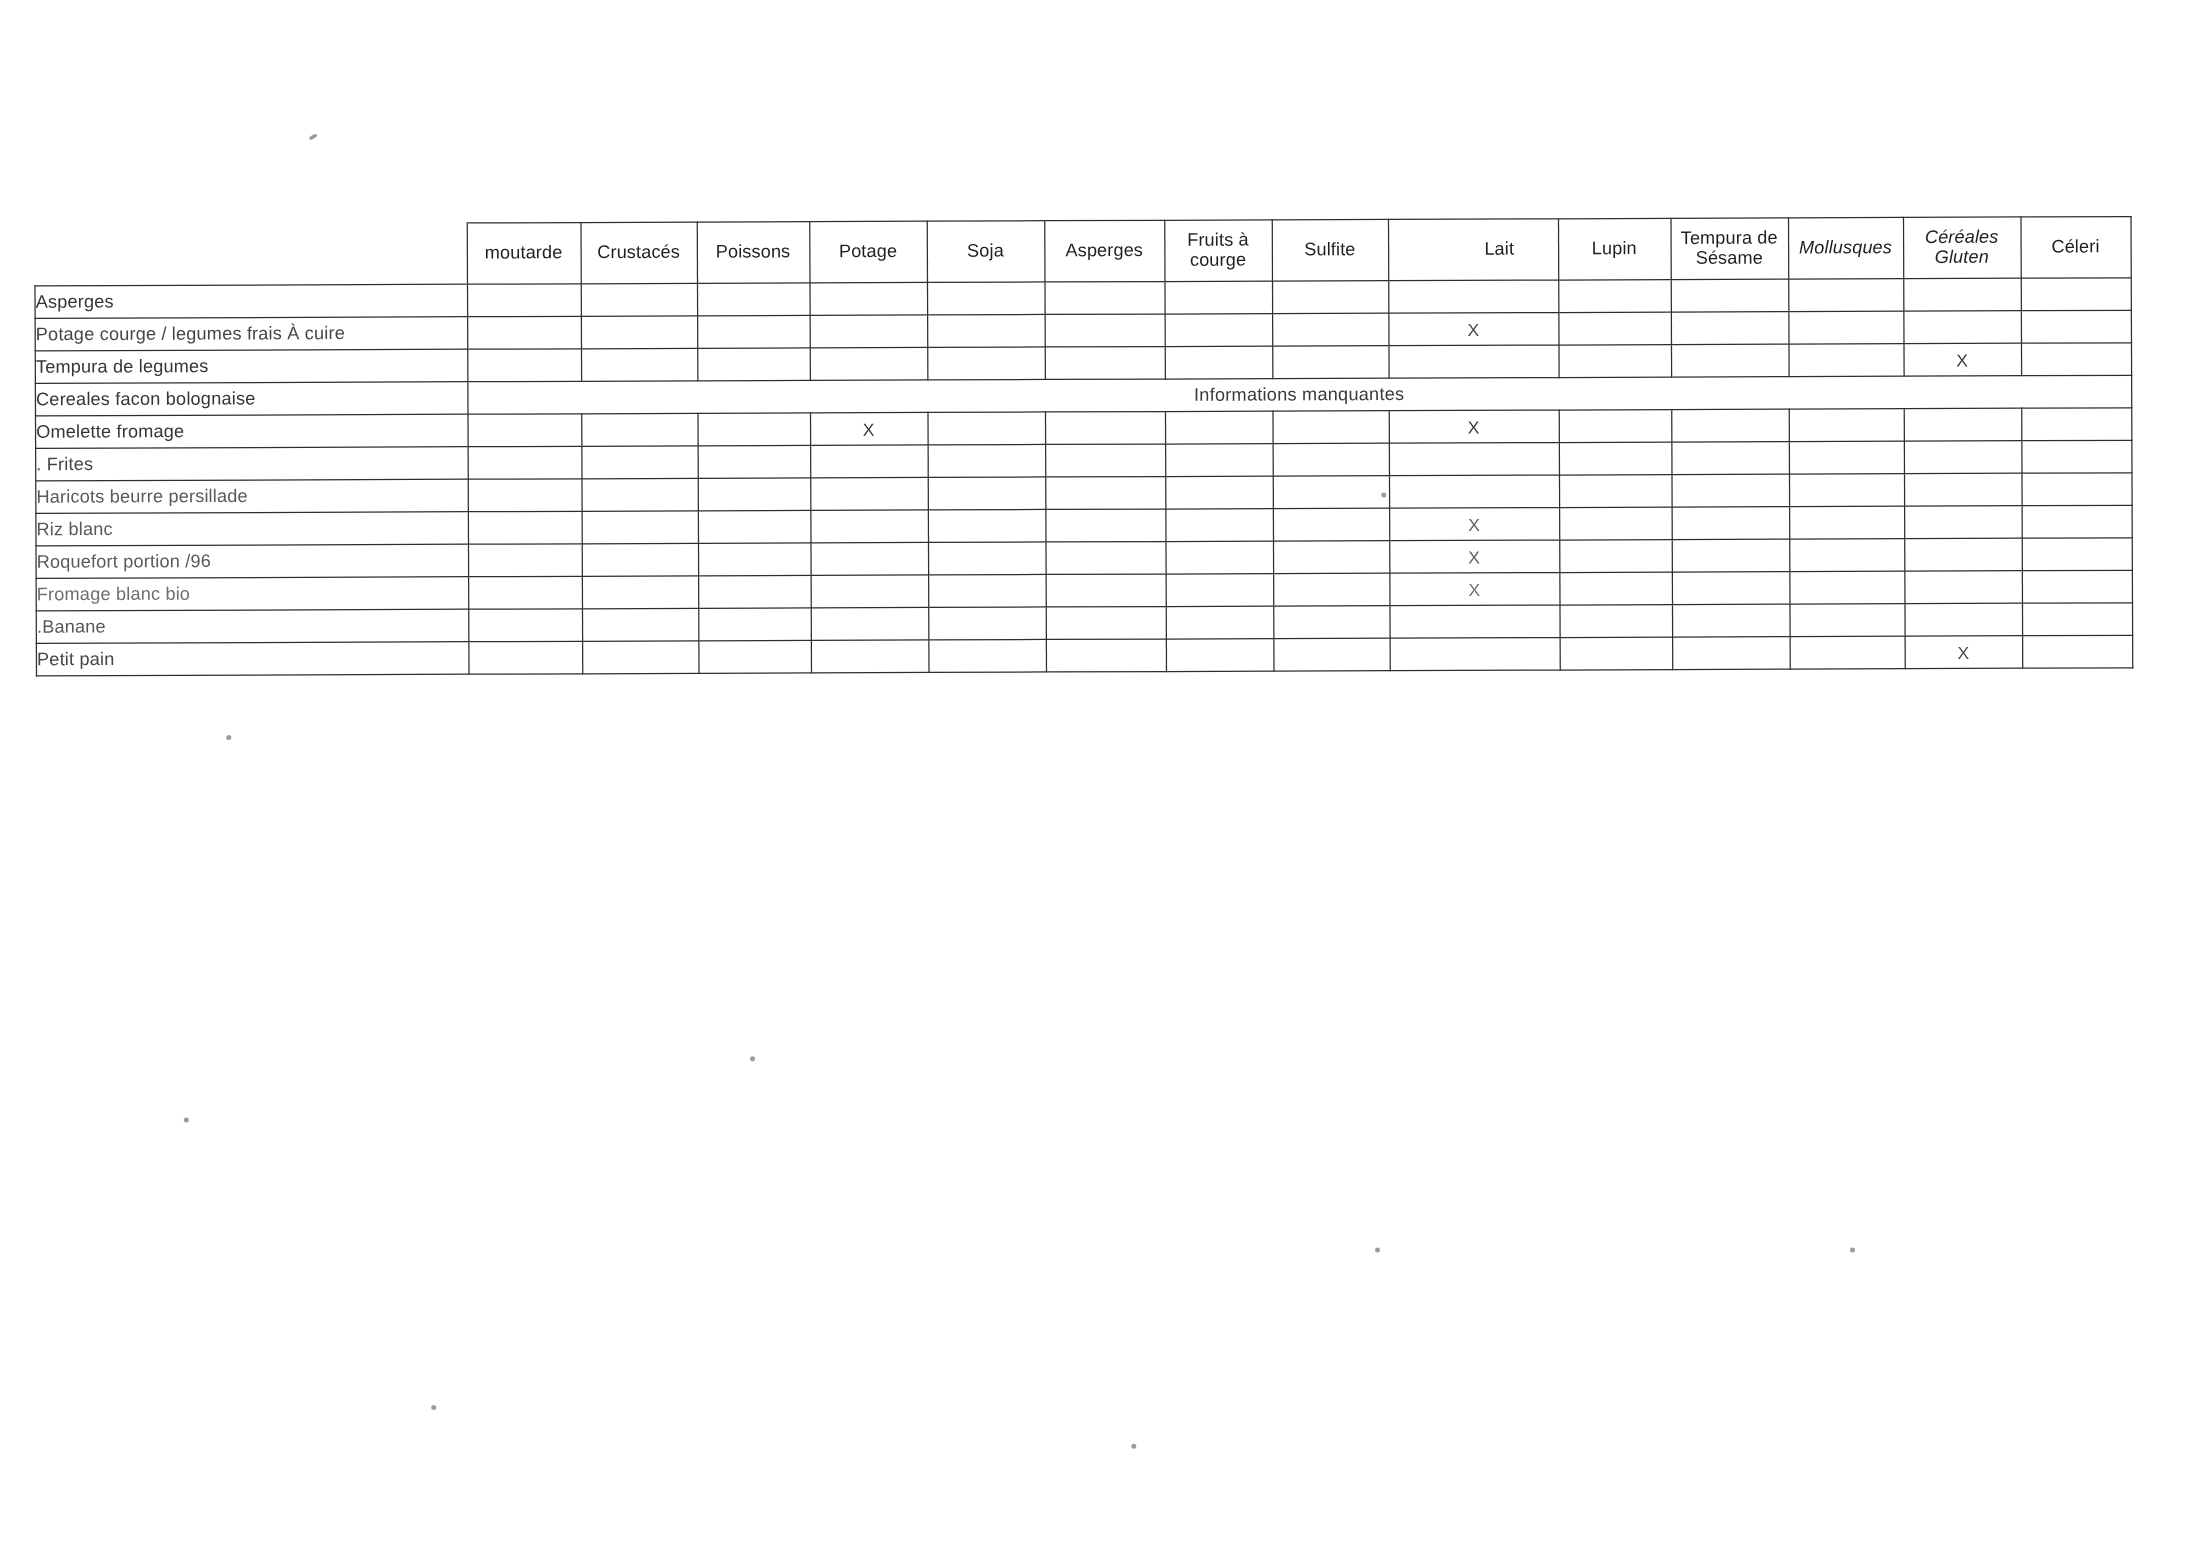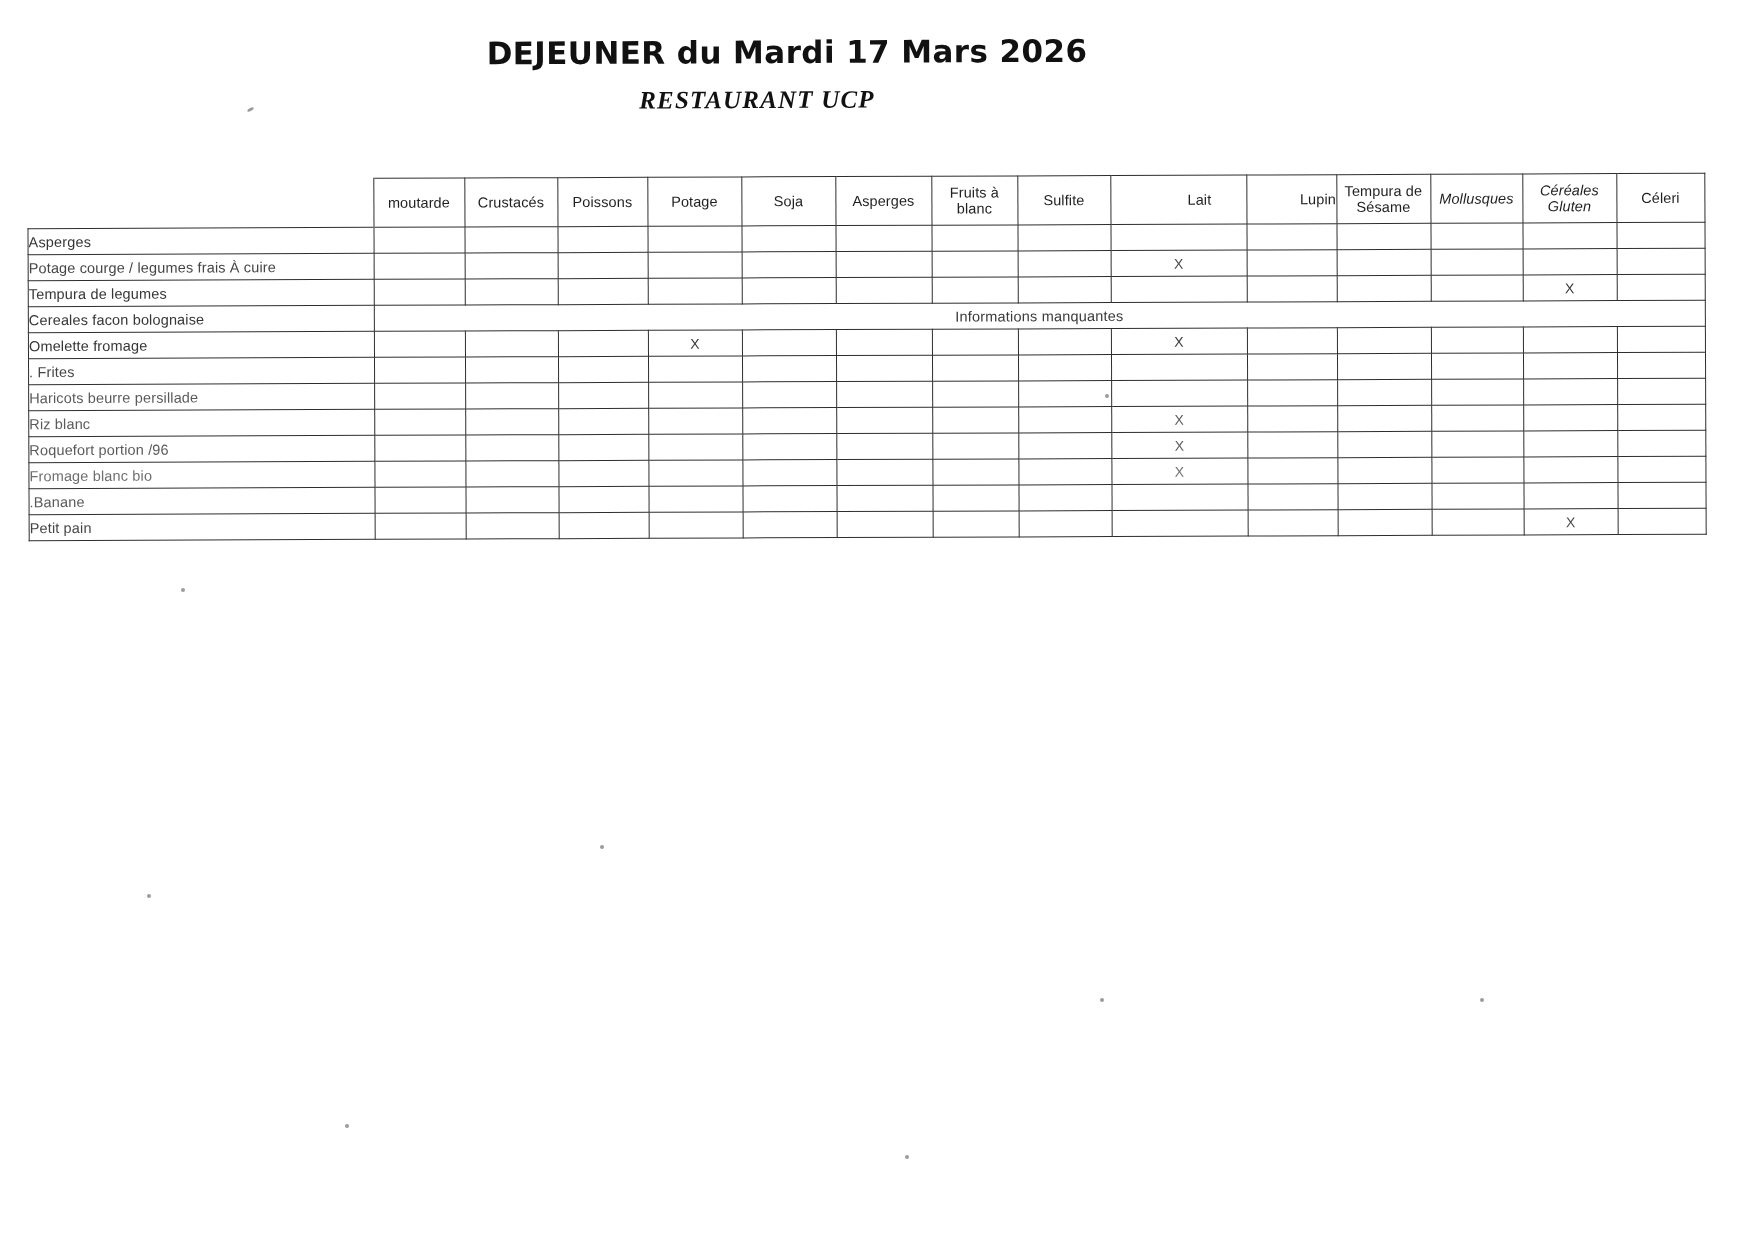--- a/index.html
+++ b/index.html
@@ -120,24 +120,20 @@
   
   .fade1 { opacity: 0.92; }
   .fade2 { opacity: 0.82; }
   .fade3 { opacity: 0.72; }
 </style>
 </head>
 <body>
 
 <div class="page">
 
-  <div class="header">
-    <div class="title-main">DEJEUNER du Mardi 17 Mars 2026</div>
-    <div class="title-sub">RESTAURANT UCP</div>
-  </div>
 
   <div class="speck" style="left:247px; top:108px; width:7px; height:3px; transform:rotate(-30deg);"></div>
   <div class="speck" style="left:181px; top:588px; width:4px; height:4px;"></div>
   <div class="speck" style="left:147px; top:894px; width:4px; height:4px;"></div>
   <div class="speck" style="left:345px; top:1124px; width:4px; height:4px;"></div>
   <div class="speck" style="left:600px; top:845px; width:4px; height:4px;"></div>
   <div class="speck" style="left:905px; top:1155px; width:4px; height:4px;"></div>
   <div class="speck" style="left:1100px; top:998px; width:4px; height:4px;"></div>
   <div class="speck" style="left:1480px; top:998px; width:4px; height:4px;"></div>
   <div class="speck" style="left:1105px; top:394px; width:4px; height:4px;"></div>
@@ -146,24 +142,24 @@
     <table class="allergen">
       <thead>
         <tr>
           <th class="corner" style="width:345px;"></th>
           <th style="width:90px;">moutarde</th>
           <th style="width:92px;margin-left:36px;">Crustacés</th>
           <th style="width:89px;">Poissons</th>
           <th style="width:93px;">Potage</th>
           <th style="width:93px;">Soja</th>
           <th style="width:95px;">Asperges</th>
-          <th style="width:85px;">Fruits à blanc</th>
+          <th style="width:85px;">Fruits à courge</th>
           <th style="width:92px;">Sulfite</th>
           <th style="width:93px;padding-left:42px;">Lait</th>
-          <th style="width:89px;text-align:right;">Lupin</th>
+          <th style="width:89px;">Lupin</th>
           <th style="width:93px;">Tempura de Sésame</th>
           <th style="width:91px;font-style:italic;">Mollusques</th>
           <th style="width:93px;font-style:italic;">Céréales Gluten</th>
           <th style="width:87px;">Céleri</th>
         </tr>
       </thead>
       <tbody id="table-body">
           <tr>
             <td class="dish">Asperges</td>
             <td class="mark"></td>

